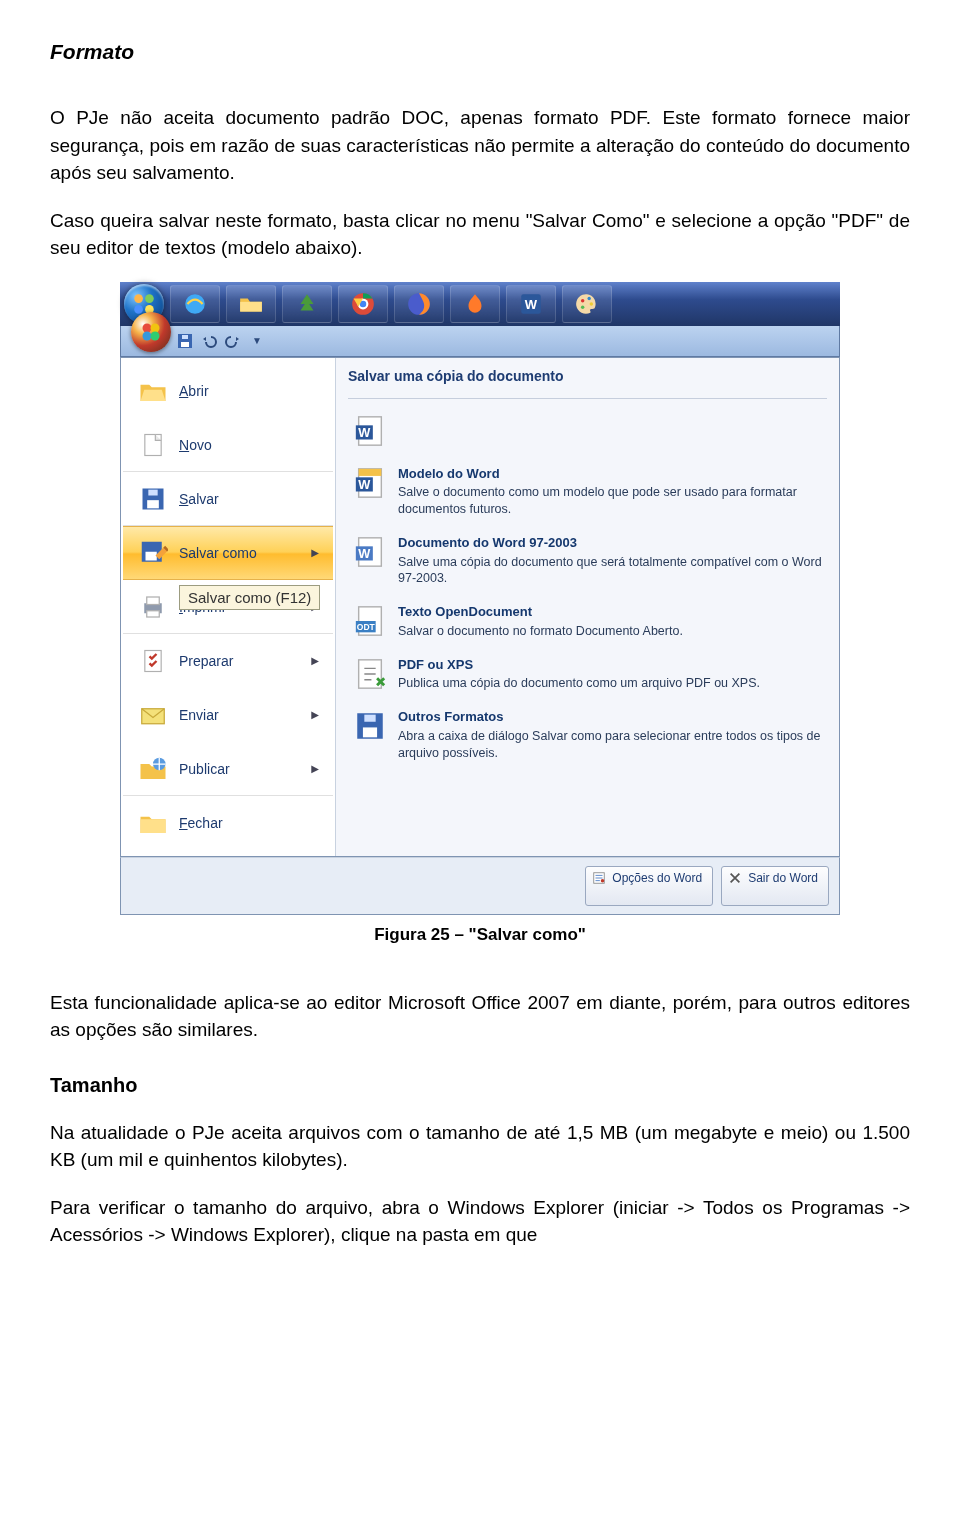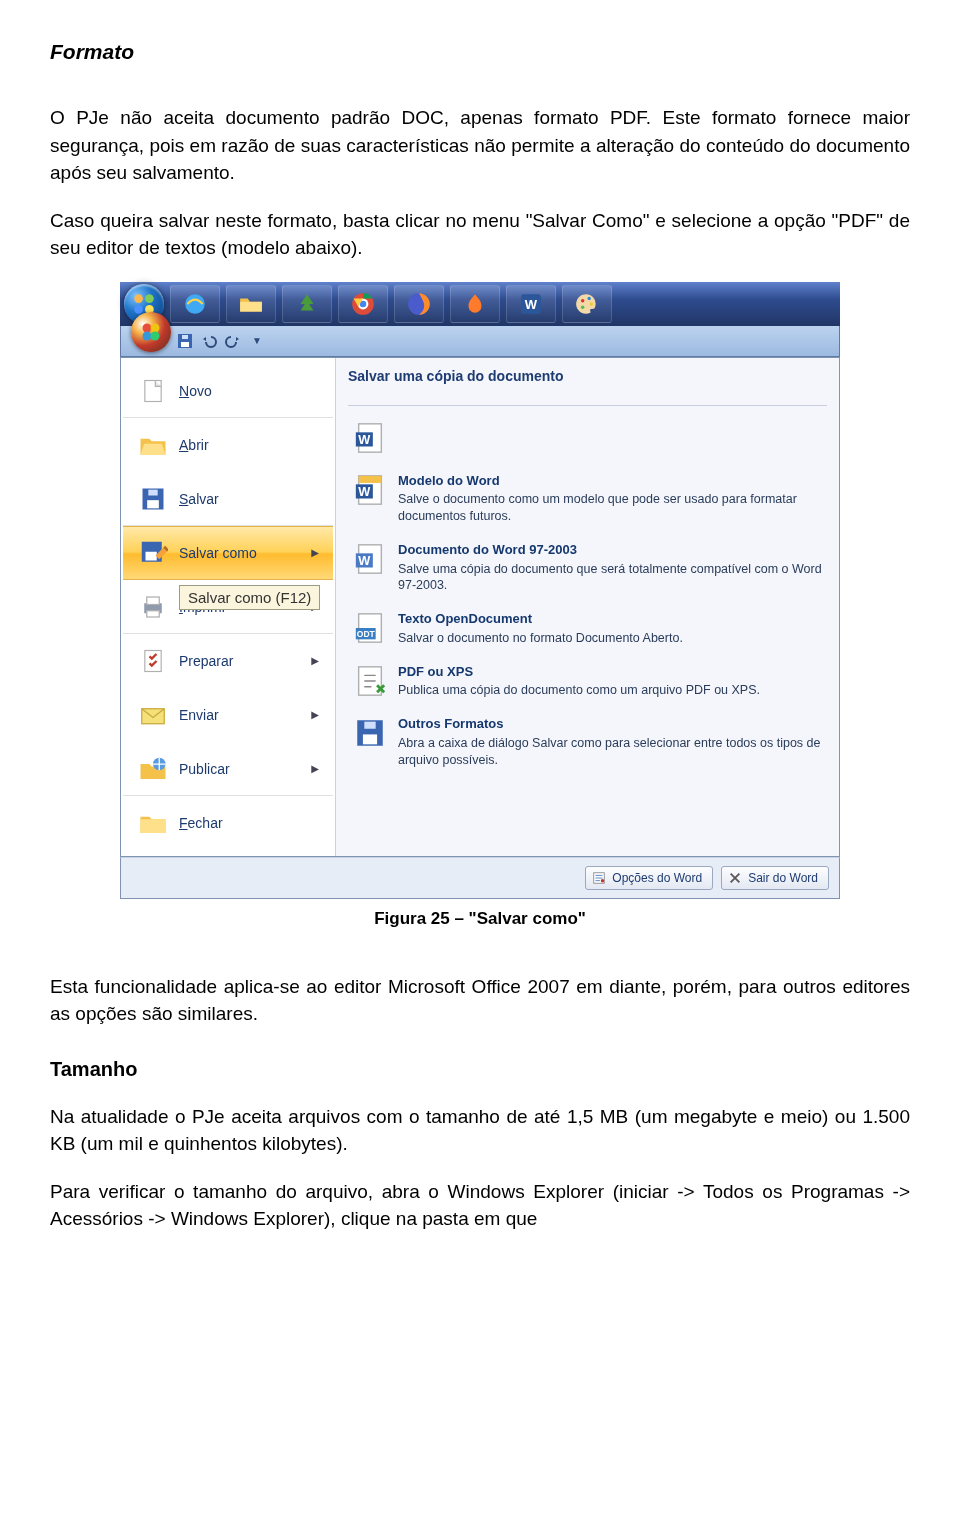--- a/index.html
+++ b/index.html
@@ -113,21 +113,21 @@
   .underline-first::first-letter { text-decoration: underline; }
   .menu-right {
     flex:1;
     background: #f4f6fb;
     padding: 10px 12px 4px 12px;
   }
   .mr-title {
     font-size: 14px;
     font-weight: bold;
     color: #1e3c72;
-    padding-bottom:21px;
+    padding-bottom:14px;
     border-bottom:1px solid #c6cedd;
     margin-bottom:6px;
   }
   .mr-item {
     display:flex;gap:10px;
     padding: 8px 4px;
   }
   .mr-item .ic {
     width:36px;height:36px;flex-shrink:0;
     display:flex;align-items:center;justify-content:center;
@@ -138,21 +138,21 @@
     background: #e7edf6;
     border: 1px solid #7f94b2;
     border-top: 1px solid #c8d2e0;
     display:flex;justify-content:flex-end;gap:8px;
     padding: 8px 10px;
   }
   .mb-btn {
     background: linear-gradient(to bottom, #fdfdfe, #e3e8f2);
     border: 1px solid #9aa8c0;
     border-radius:3px;
-    padding: 4px 10px 4px 6px;
+    padding: 4px 10px 20px 6px;
     font-size:12px;color:#1e3c72;
     display:flex;align-items:center;gap:6px;
   }
   .tooltip {
     position:absolute;
     left: 56px; top: 4px;
     background: #fbf5dd;
     border: 1px solid #9c9c80;
     font-size:15px;
     padding: 3px 8px;
@@ -271,38 +271,38 @@
           <path d="M6 4a5 5 0 1 0 5 5" stroke="#2c4a7c" stroke-width="2" fill="none"></path>
           <path d="M11 4l3 2-3 2z" fill="#2c4a7c"></path>
         </svg>
     </div>
     <div class="qat-icon" style="font-size:10px">▼</div>
   </div>
 
   <div class="menu-body">
     <div class="menu-left">
 
+      <div class="menu-item">
+        <span class="ic">
+            <svg viewBox="0 0 24 24" width="30" height="30">
+              <path d="M2 7h7l2 2h11v11H2z" fill="#f4c24a"></path>
+              <path d="M2 20h20l-3-9H5z" fill="#ffe08a"></path>
+            </svg>
+          </span>
+        <span class="underline-first">Abrir</span>
+      </div>
+
       <div class="menu-item sep-after">
         <span class="ic">
             <svg viewBox="0 0 24 24" width="28" height="28">
               <rect x="5" y="3" width="14" height="18" fill="#fff" stroke="#b0b0b0"></rect>
               <path d="M14 3v5h5" fill="#e8e8e8" stroke="#b0b0b0"></path>
             </svg>
           </span>
         <span class="underline-first">Novo</span>
-      </div>
-
-      <div class="menu-item">
-        <span class="ic">
-            <svg viewBox="0 0 24 24" width="30" height="30">
-              <path d="M2 7h7l2 2h11v11H2z" fill="#f4c24a"></path>
-              <path d="M2 20h20l-3-9H5z" fill="#ffe08a"></path>
-            </svg>
-          </span>
-        <span class="underline-first">Abrir</span>
       </div>
 
       <div class="menu-item sep-after">
         <span class="ic">
             <svg viewBox="0 0 24 24" width="28" height="28">
               <rect x="3" y="3" width="18" height="18" fill="#3a66b1"></rect>
               <rect x="7" y="13" width="10" height="7" fill="#fff"></rect>
               <rect x="8" y="4" width="8" height="5" fill="#cfe0ff"></rect>
             </svg>
           </span>

